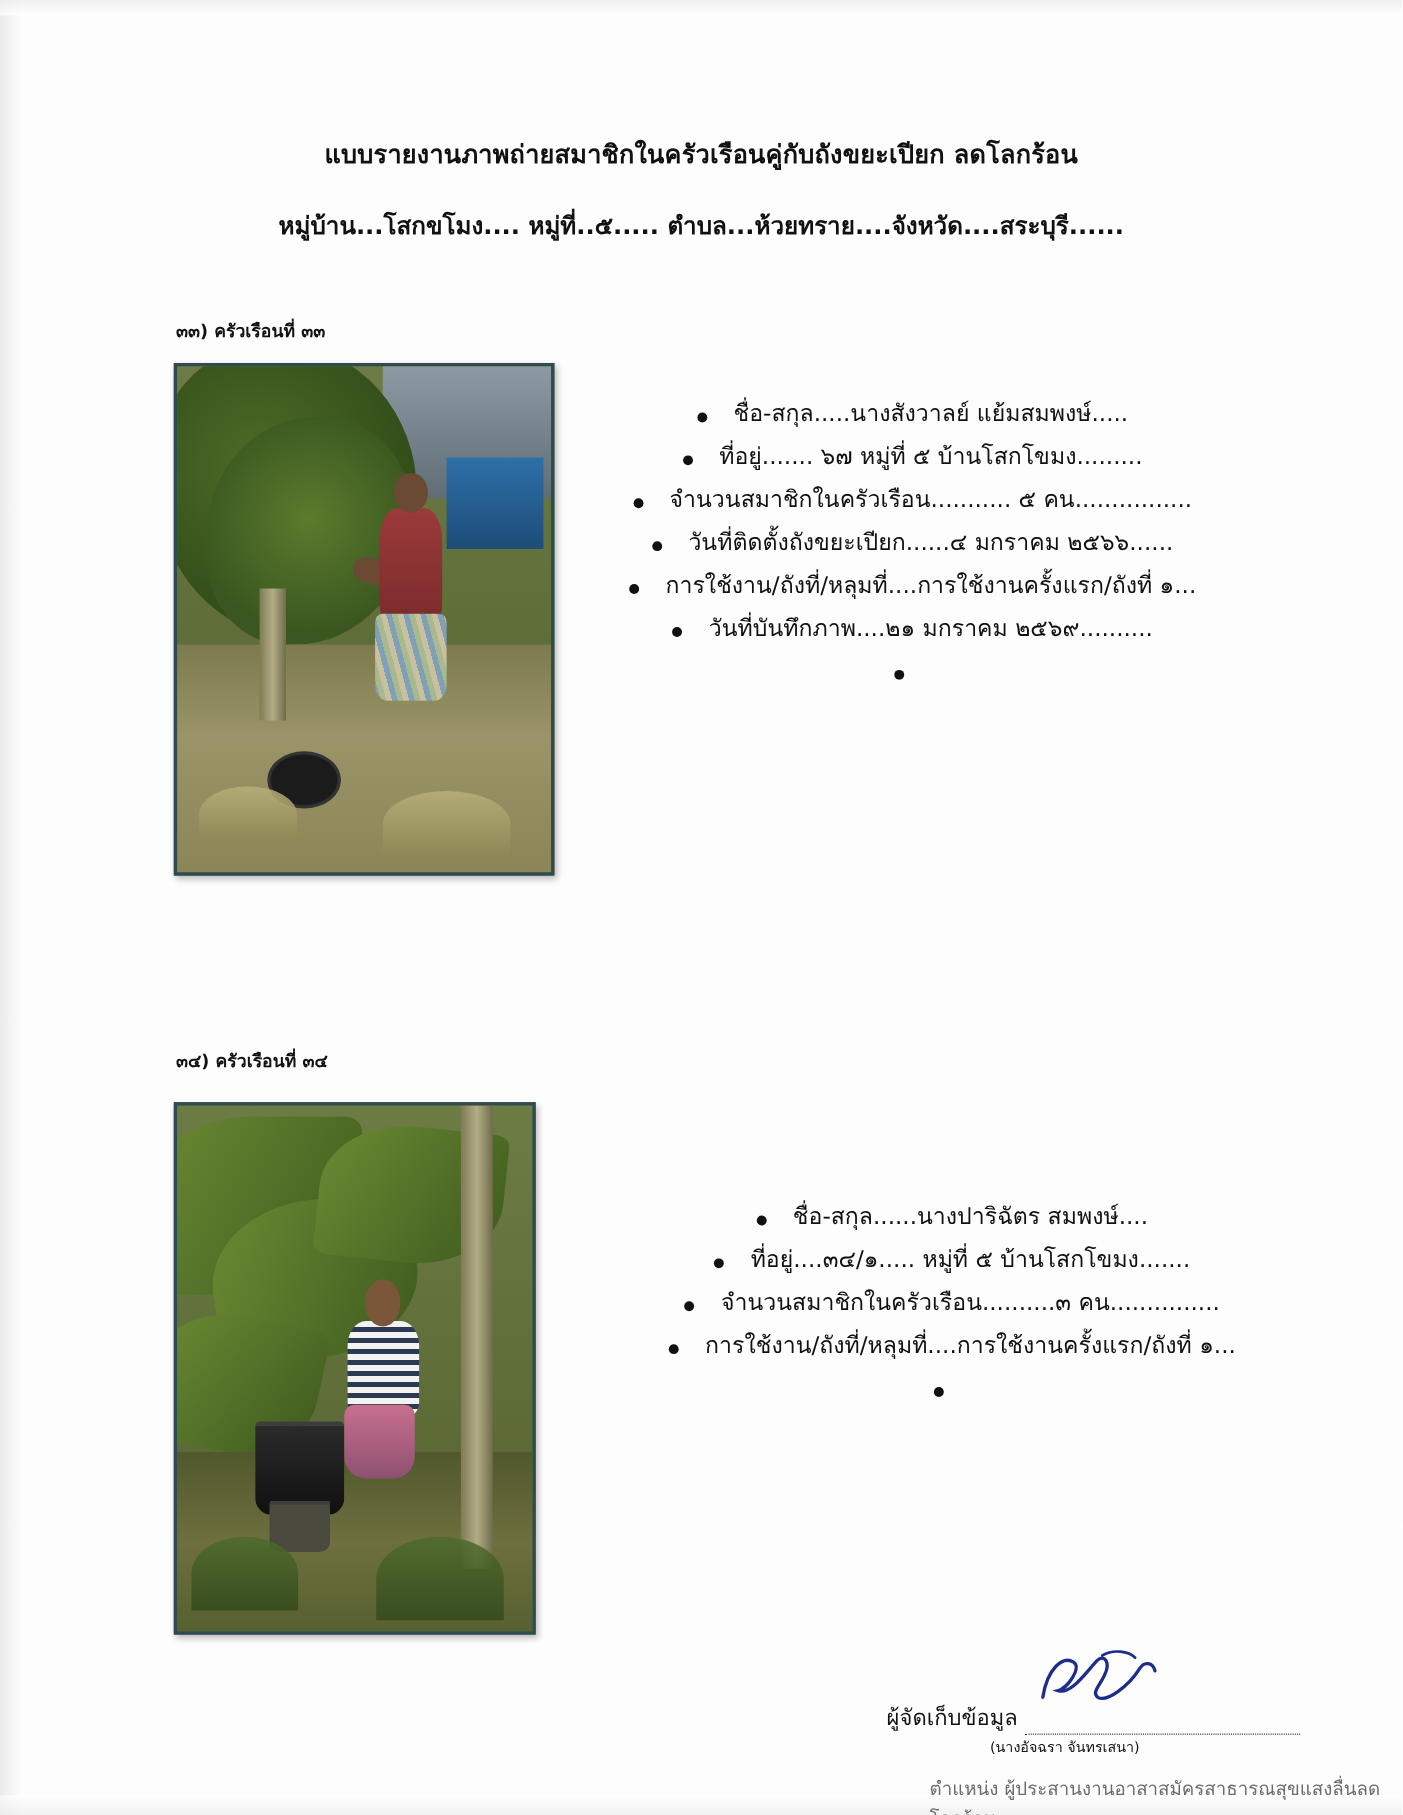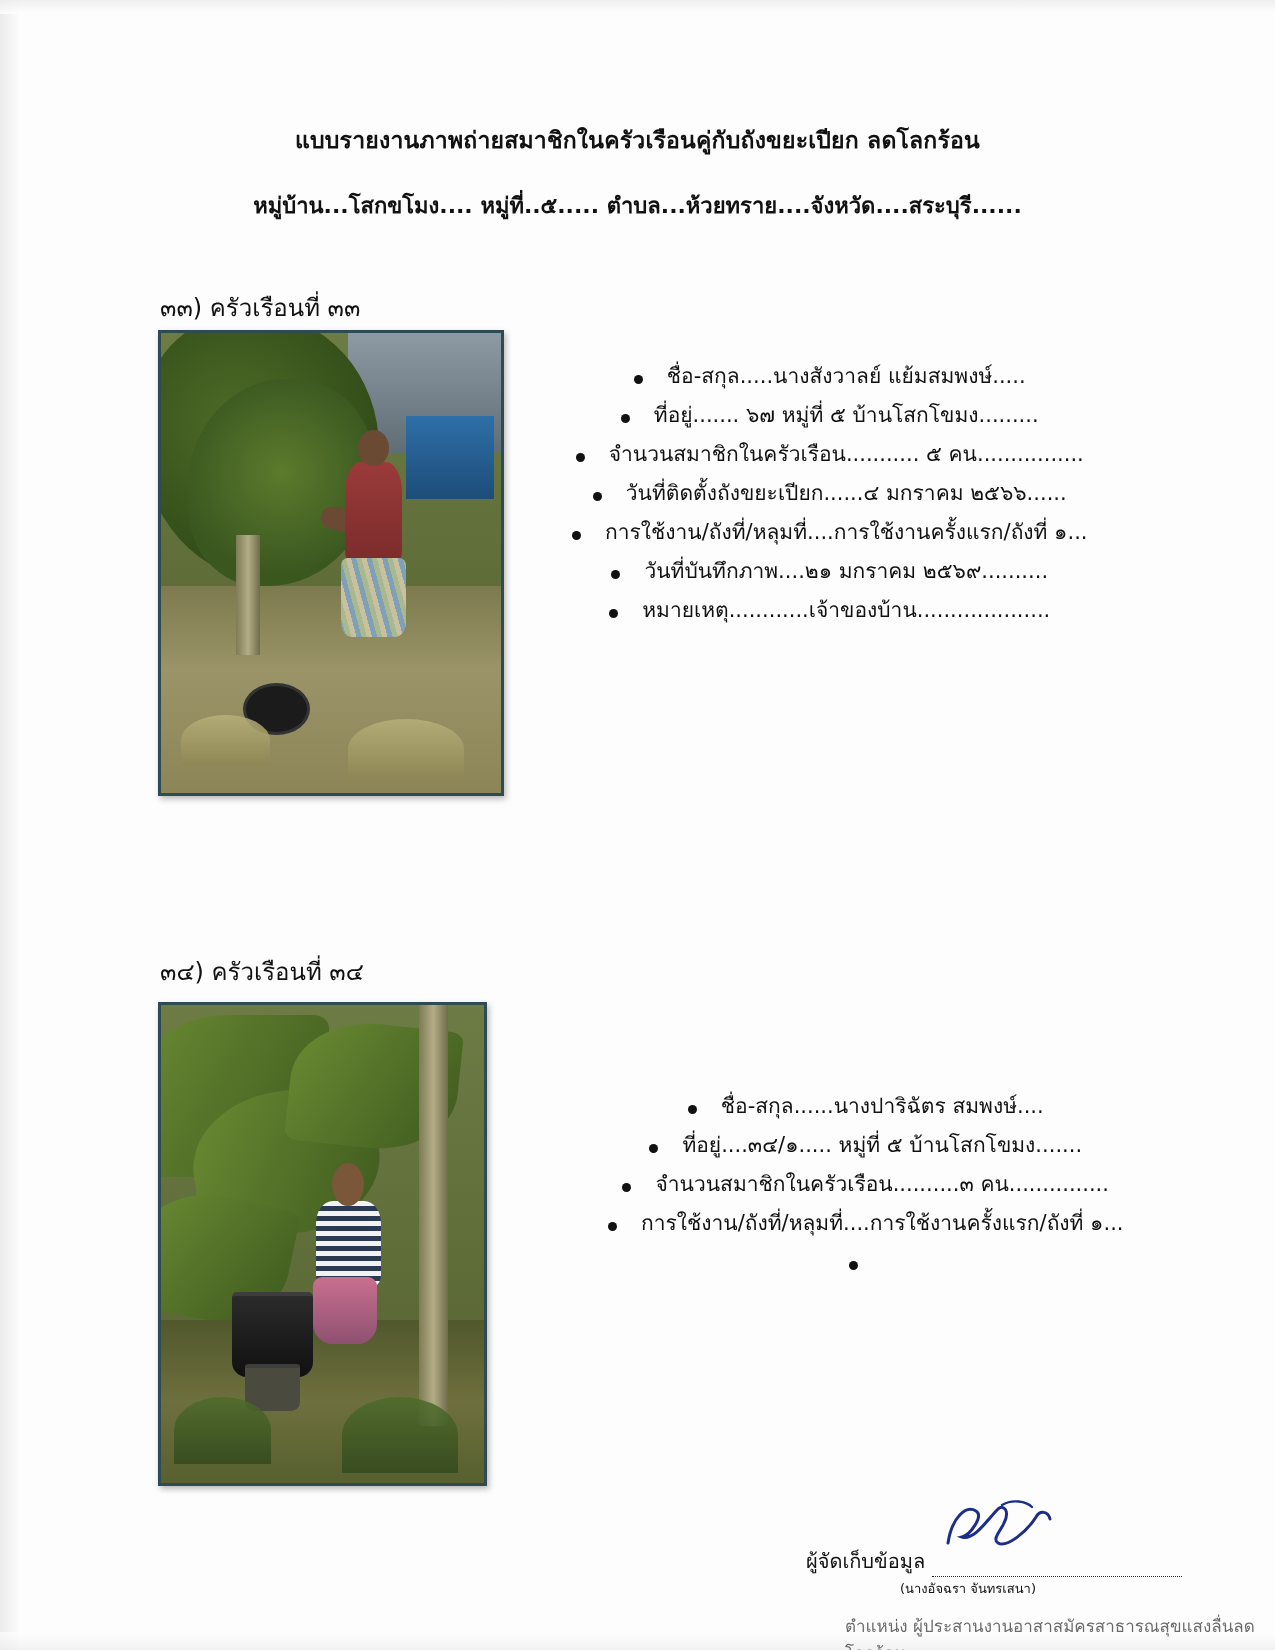--- a/index.html
+++ b/index.html
@@ -64,22 +64,22 @@
   }
 
   .section { position: absolute; left: 0; width: 100%; }
   .section-1 { top: 288px; }
   .section-2 { top: 952px; }
 
   .section-heading {
     position: absolute;
     left: 160px;
     top: 0;
-    font-size: 24px;
-    font-weight: normal;
+    font-size: 16px;
+    font-weight: bold;
   }
 
   .photo-frame {
     position: absolute;
     left: 158px;
     top: 42px;
     border: 3px solid #2e4a52;
     box-shadow: 2px 3px 6px rgba(0,0,0,.28);
     overflow: hidden;
     background: #5d6b3a;
@@ -287,21 +287,20 @@
       <div class="bullet-row">
         <span class="bullet-dot"></span>
         <span class="bullet-text">การใช้งาน/ถังที่/หลุมที่....การใช้งานครั้งแรก/ถังที่ ๑...</span>
       </div>
       <div class="bullet-row">
         <span class="bullet-dot"></span>
         <span class="bullet-text">วันที่บันทึกภาพ....๒๑ มกราคม ๒๕๖๙..........</span>
       </div>
       <div class="bullet-row">
         <span class="bullet-dot"></span>
-        <span class="bullet-text">หมายเหตุ............เจ้าของบ้าน....................</span>
       </div>
     </div>
   </div>
 
   <div class="section section-2">
     <div class="section-heading">๓๔) ครัวเรือนที่ ๓๔</div>
 
     <div class="photo-frame photo-2">
       <div class="sky"></div>
       <div class="banana-leaf" style="left:-10%;top:2%;width:62%;height:34%;"></div>

